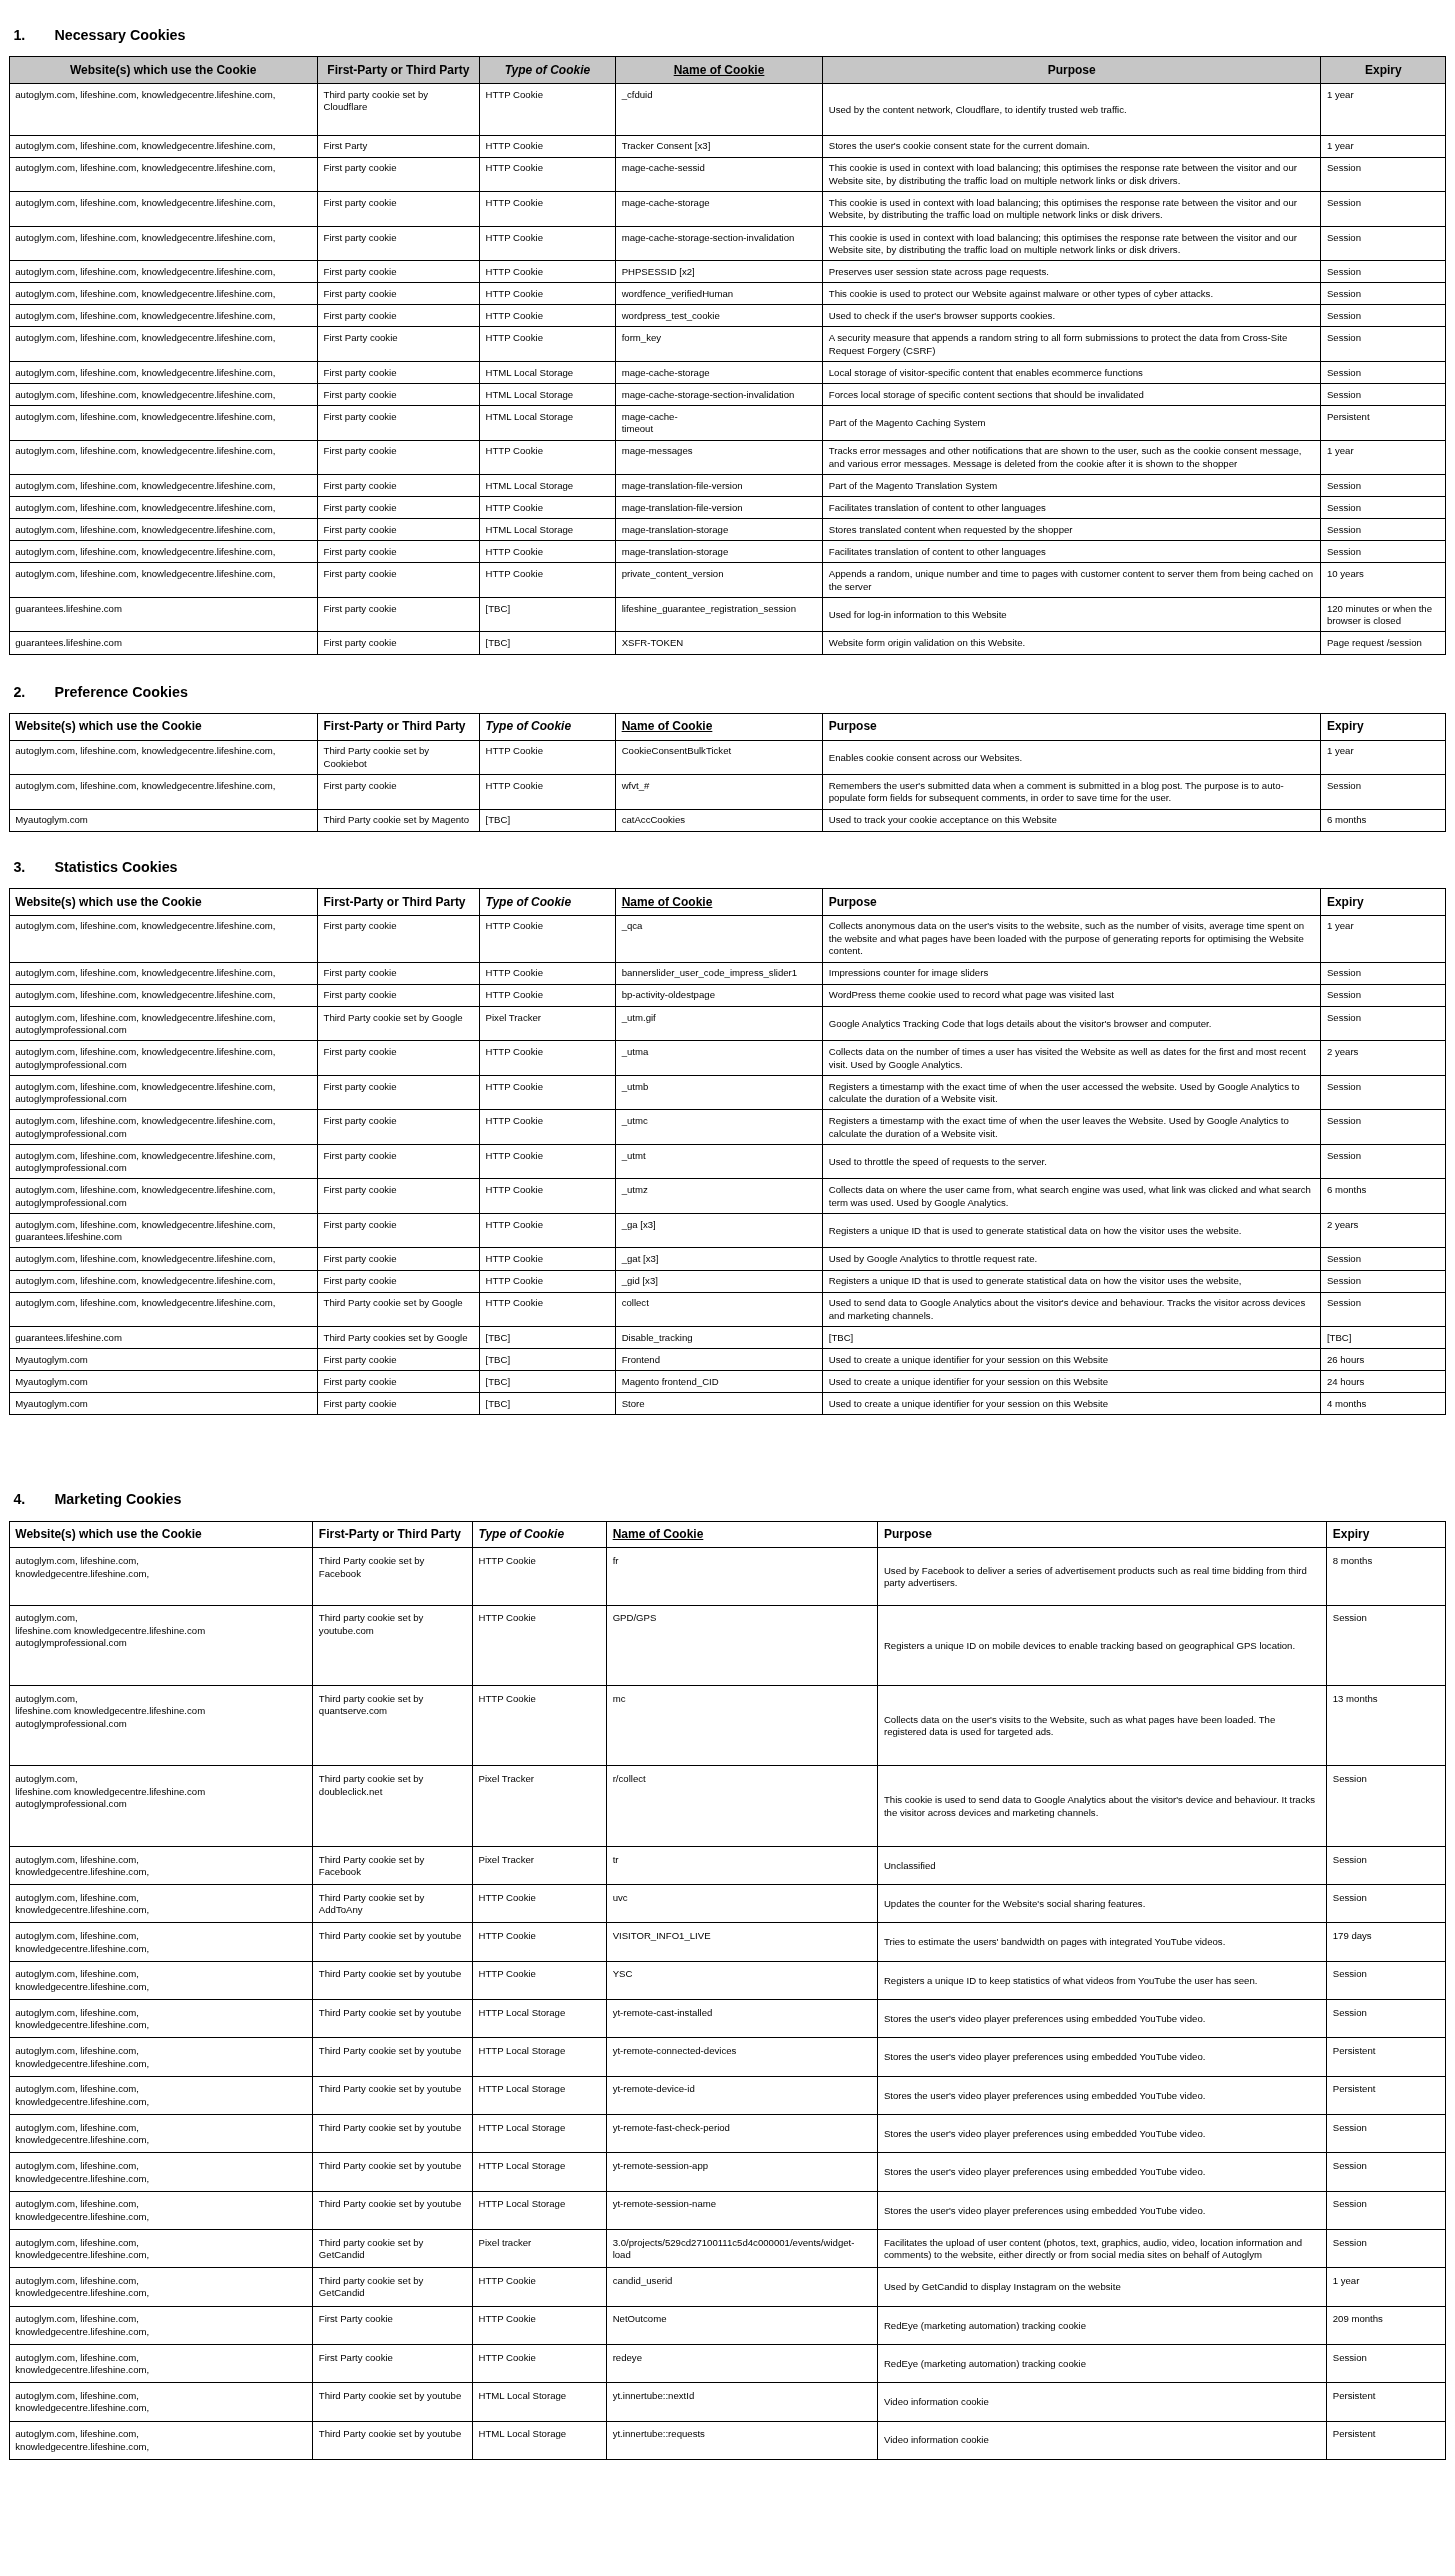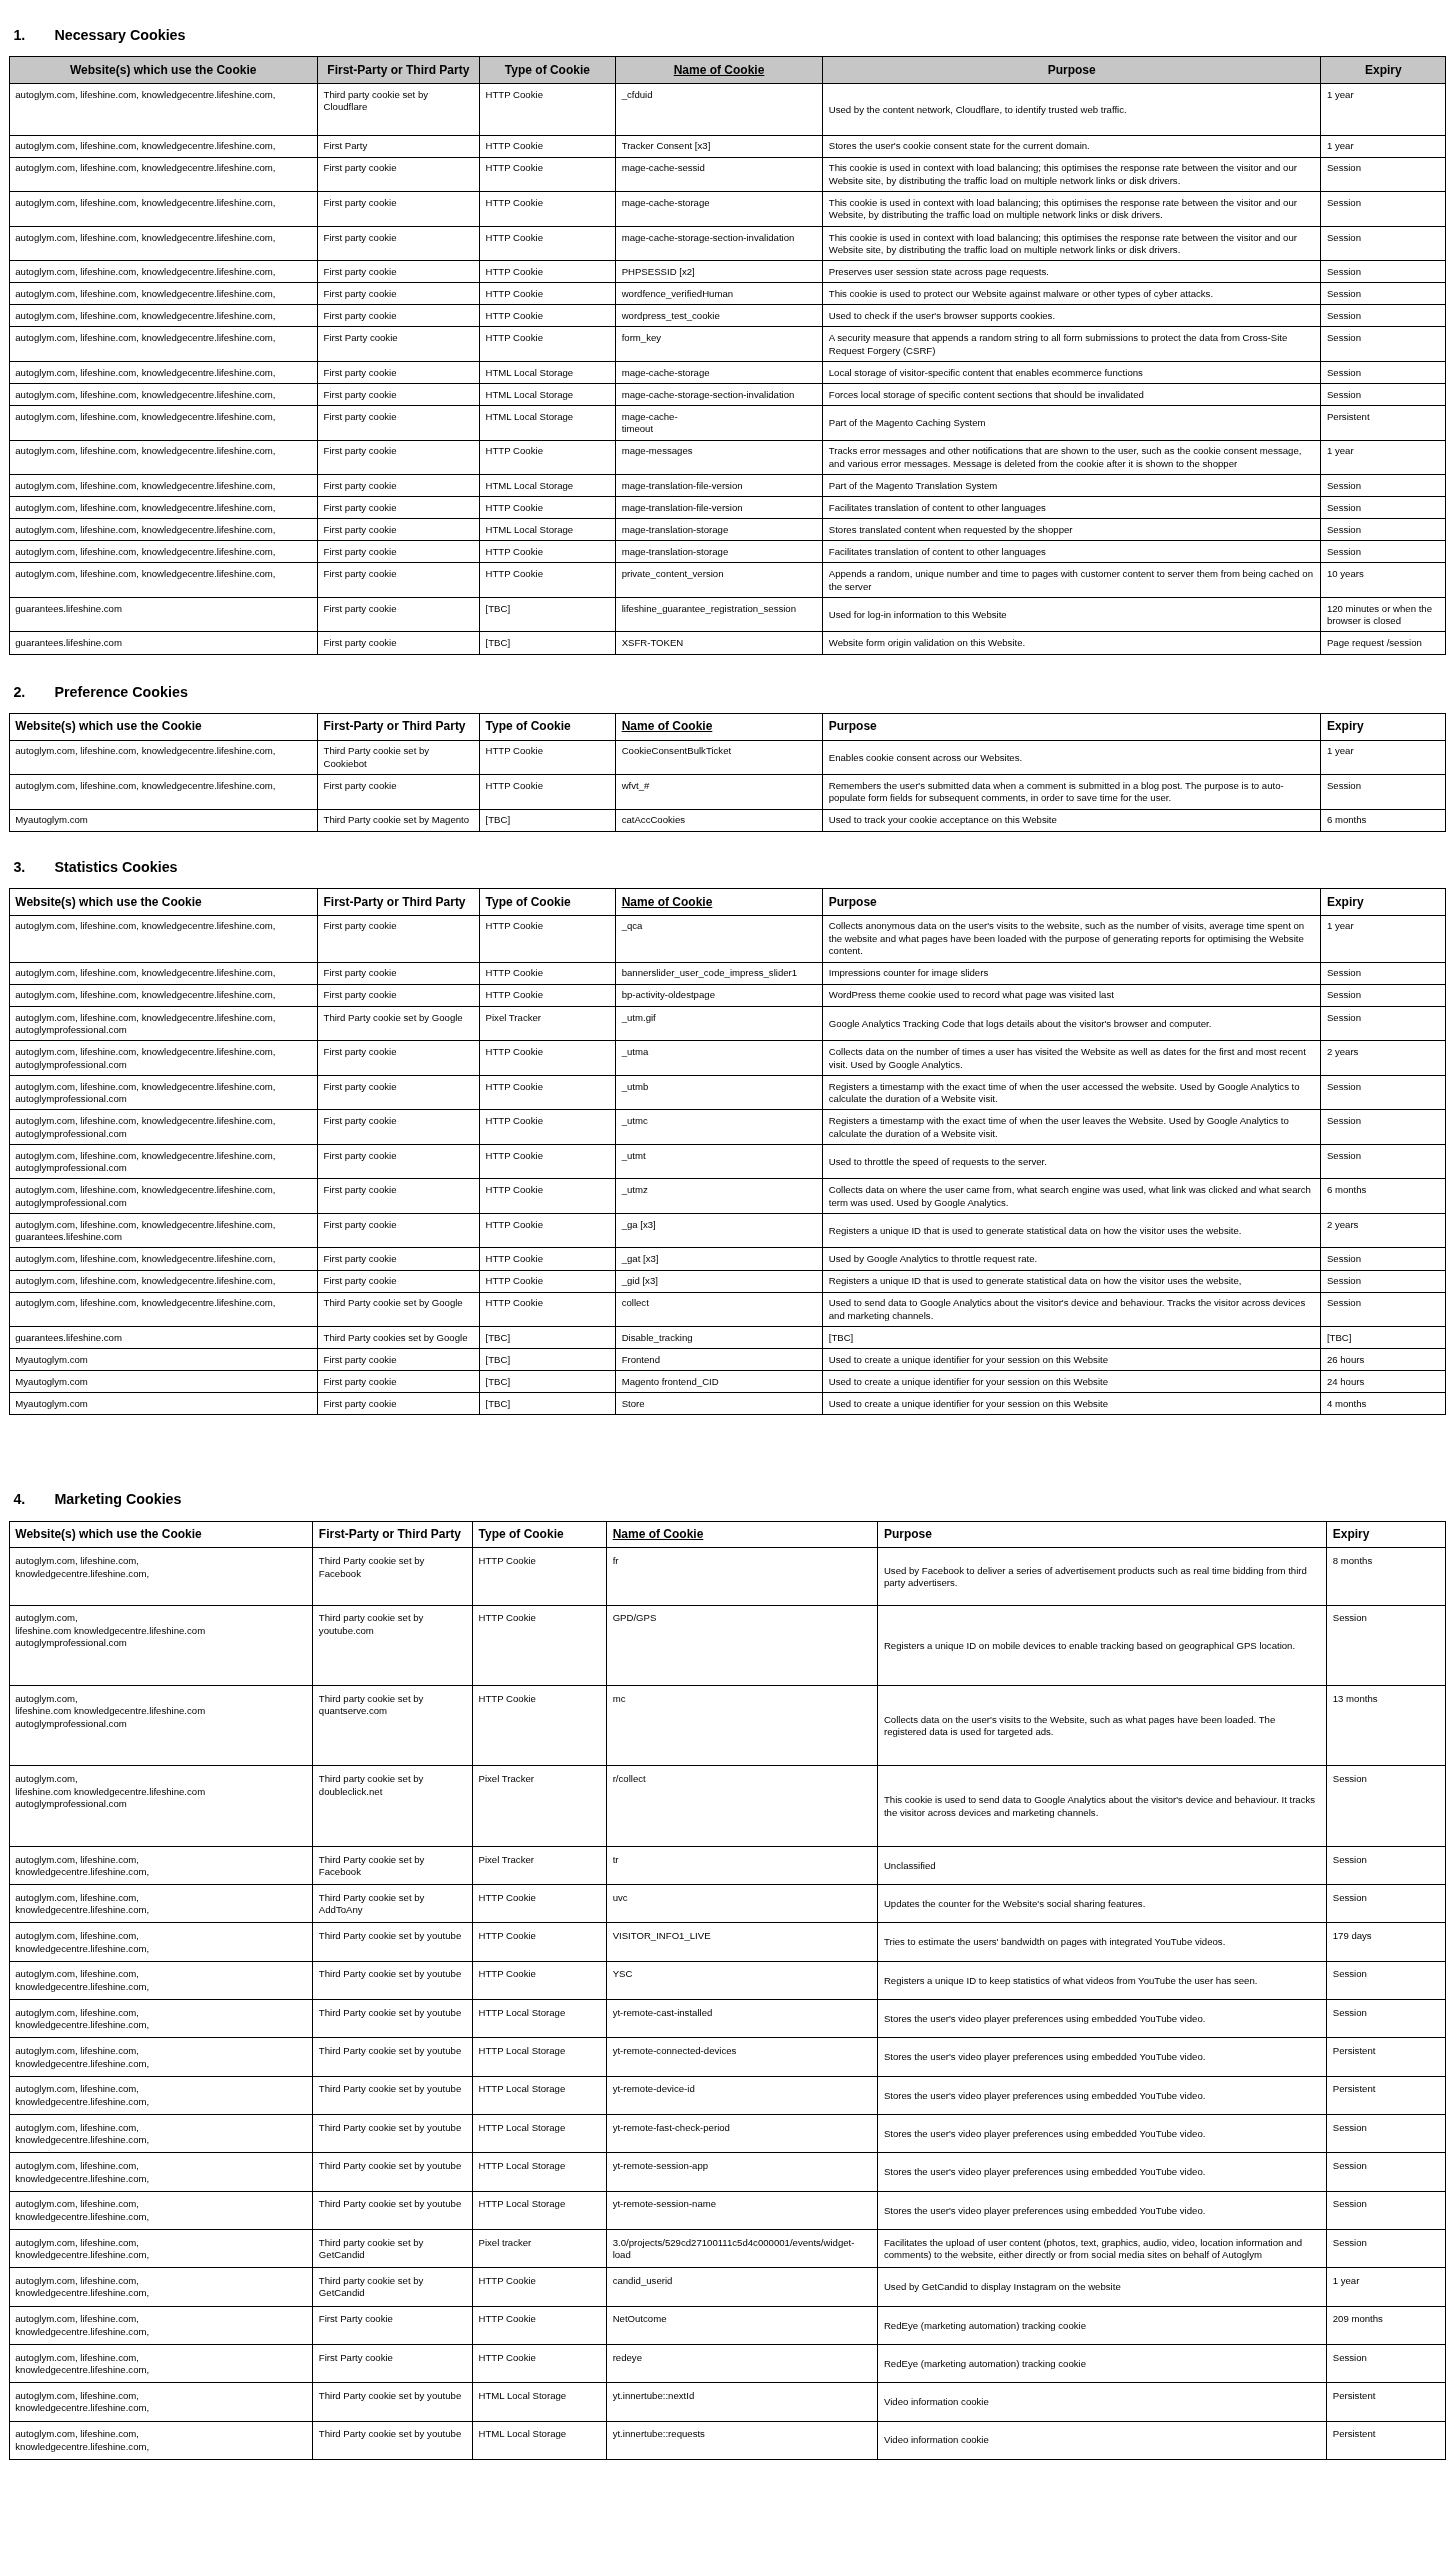--- a/index.html
+++ b/index.html
@@ -46,21 +46,21 @@
     vertical-align:middle;
   }
   
   .sec-0 .cookie-table th{background:#c6c6c6;text-align:center;}
   .cookie-table td{vertical-align:top;}
   .cookie-table td.c0,.cookie-table td.c3{white-space:pre-line;}
   .cookie-table td.c4{vertical-align:middle;}
   
   .cookie-table th:nth-child(1){width:21.7%;}
   .cookie-table th:nth-child(2){width:11.0%;}
-  .cookie-table th:nth-child(3){width:9.1%;}
+  .cookie-table th:nth-child(3){width:9.1%;font-style:italic;}
   .cookie-table th:nth-child(4){width:14.3%;text-decoration:underline;}
   .cookie-table th:nth-child(5){width:35.6%;}
   .cookie-table th:nth-child(6){width:8.3%;}
   
   .sec-3 .cookie-table th:nth-child(4){width:19.3%;}
   .sec-3 .cookie-table th:nth-child(5){width:32.5%;}
   .sec-3 .cookie-table th:nth-child(6){width:8.0%;}
   
   .sec-0 tbody tr:nth-child(1) td{height:42px;}
   .sec-3 tbody tr:nth-child(1) td{height:44px;}

